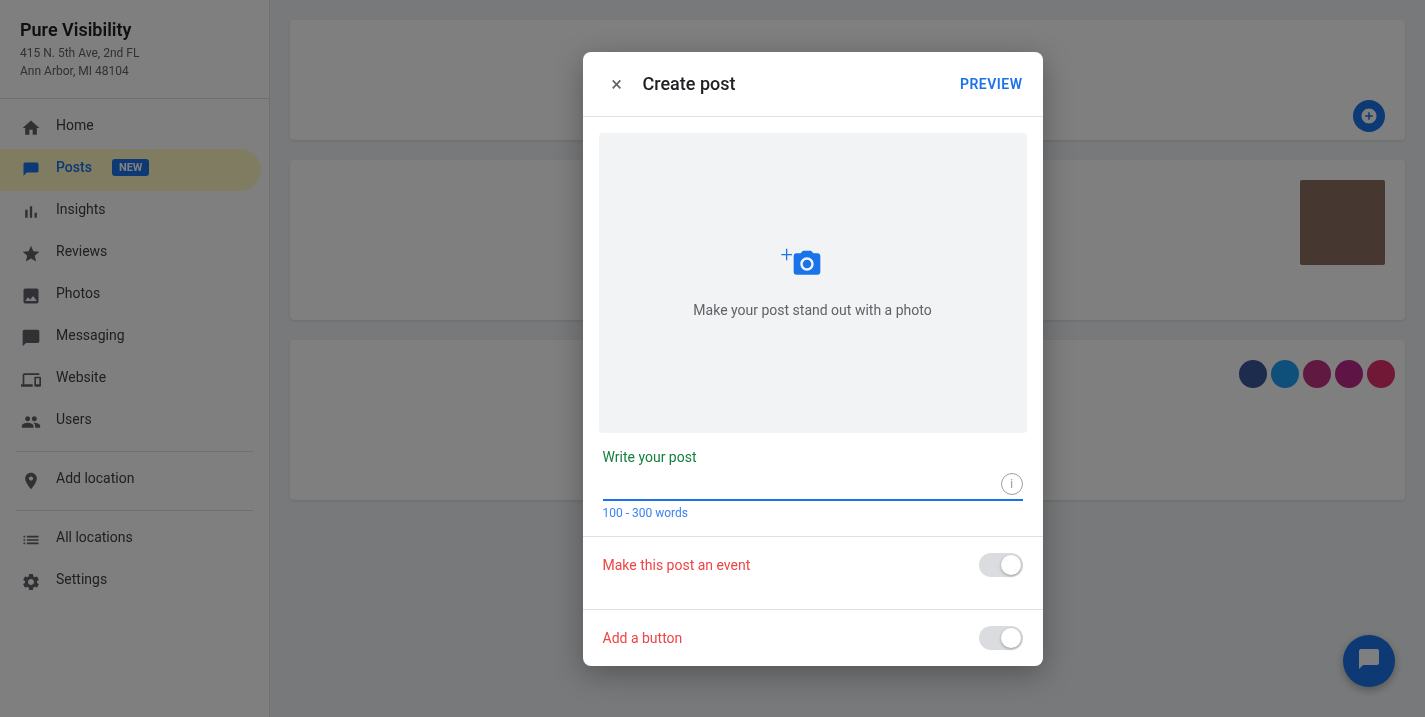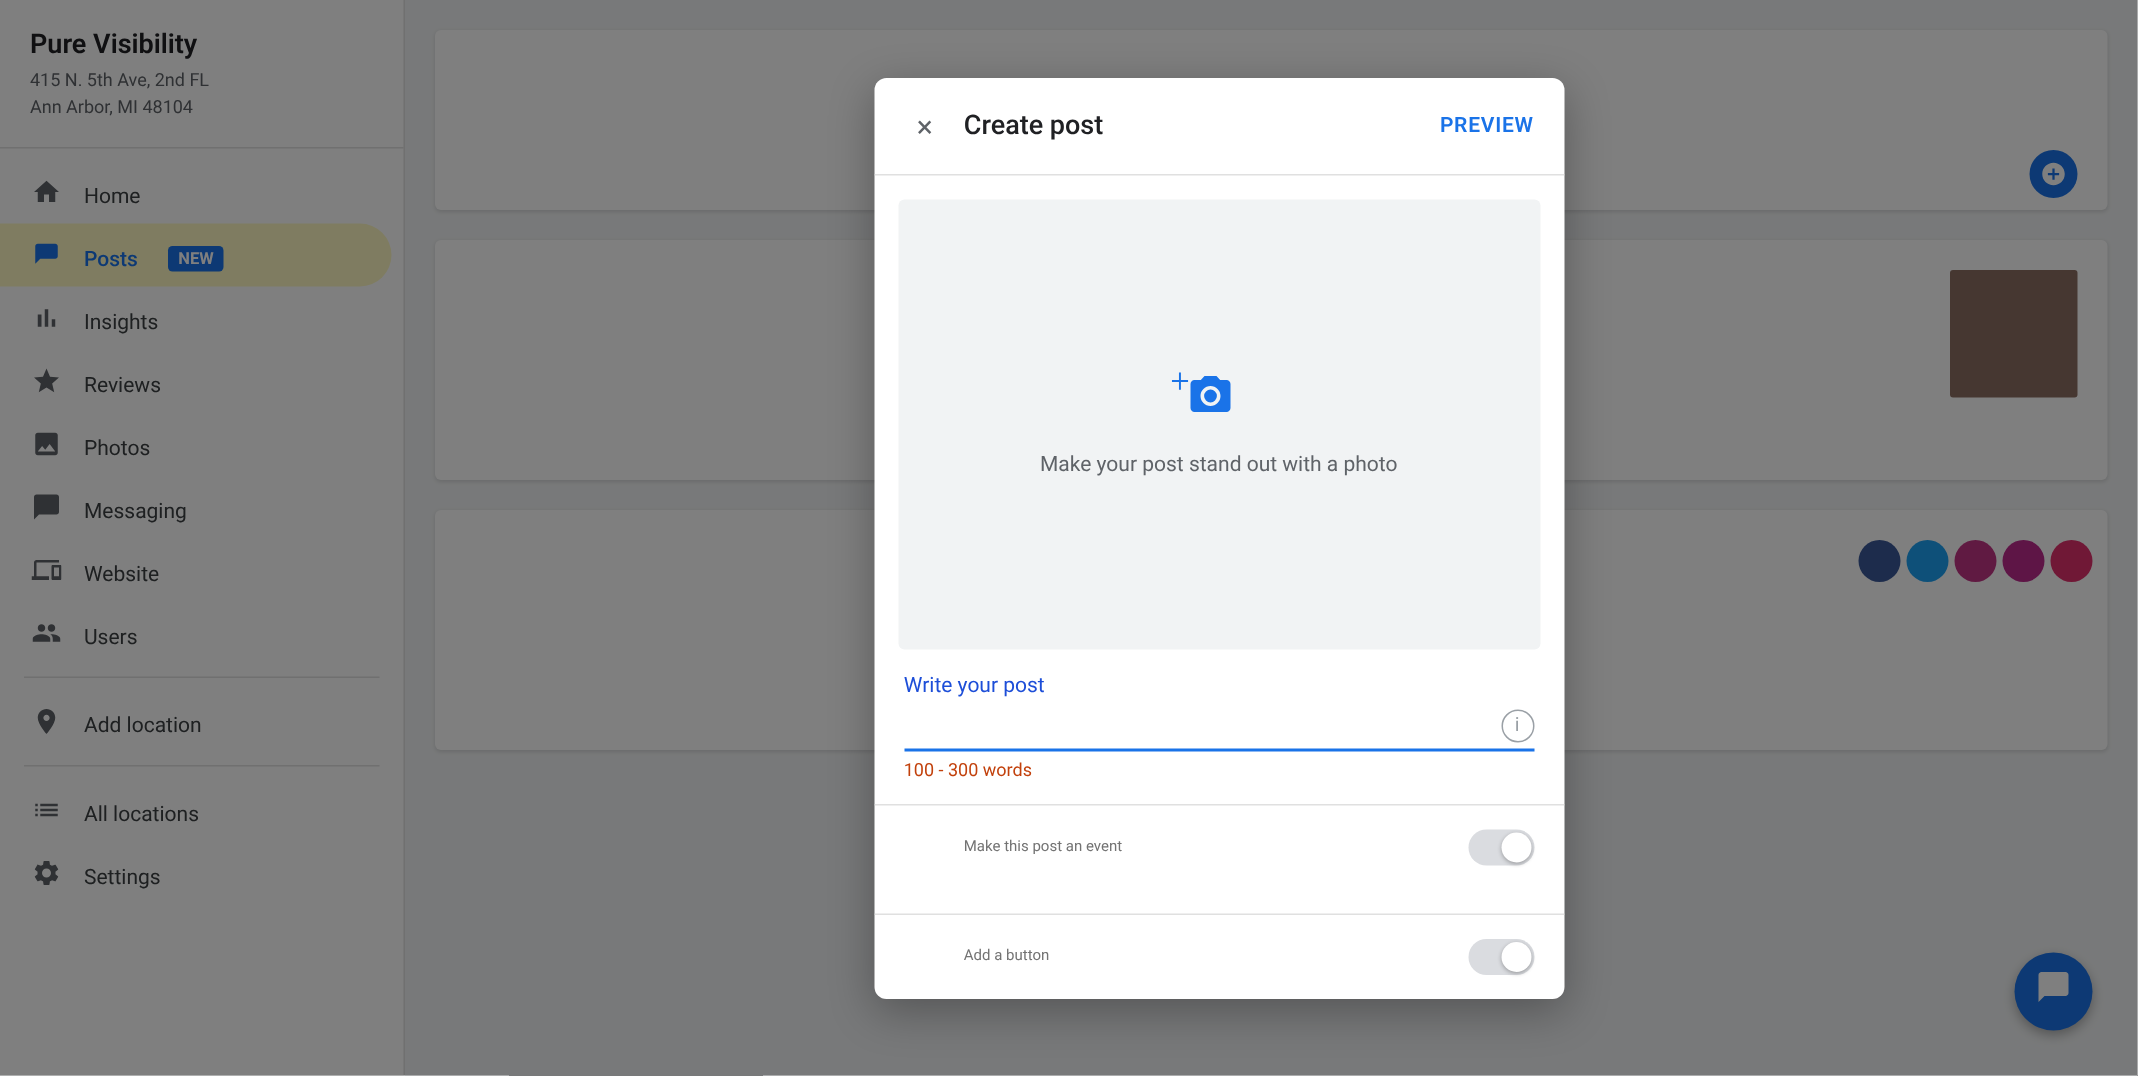--- a/index.html
+++ b/index.html
@@ -40,21 +40,21 @@
       margin-top: 3px;
     }
 
     .sidebar-nav {
       flex: 1;
       overflow-y: auto;
       padding: 8px 0;
     }
     .nav-item {
       display: flex;
-      align-items: flex-end;
+      align-items: flex-start;
       padding: 10px 20px;
       cursor: pointer;
       color: #3c4043;
       font-size: 14px;
       gap: 14px;
       border-radius: 0 24px 24px 0;
       margin-right: 8px;
     }
     .nav-item.active {
       background: #fef9c3;
@@ -250,21 +250,21 @@
       font-size: 14px;
       color: #5f6368;
     }
 
     
     .post-text-section {
       padding: 16px 20px 0;
     }
     .post-text-label {
       font-size: 14px;
-      color: #1d4ed8;
+      color: #15803d;
       margin-bottom: 8px;
       cursor: pointer;
     }
     .post-text-input-row {
       display: flex;
       align-items: center;
       border-bottom: 2px solid #1a73e8;
       padding-bottom: 4px;
     }
     .post-text-input {
@@ -283,40 +283,39 @@
       display: flex;
       align-items: center;
       justify-content: center;
       color: #9aa0a6;
       font-size: 13px;
       cursor: pointer;
       flex-shrink: 0;
     }
     .word-count-hint {
       font-size: 12px;
-      color: #c2410c;
+      color: #3b82f6;
       margin-top: 5px;
     }
 
     
     .toggle-row {
       display: flex;
       align-items: center;
       padding: 16px 20px;
       border-top: 1px solid #e0e0e0;
       margin-top: 16px;
     }
     .toggle-row:first-of-type {
       margin-top: 20px;
     }
     .toggle-label {
       flex: 1;
-      font-size: 10px;
-      color: #737373;
-      margin-left: 40px;
+      font-size: 14px;
+      color: #ef4444;
     }
     .toggle-switch {
       width: 44px;
       height: 24px;
       background: #dadce0;
       border-radius: 12px;
       position: relative;
       cursor: pointer;
     }
     .toggle-switch::after {

